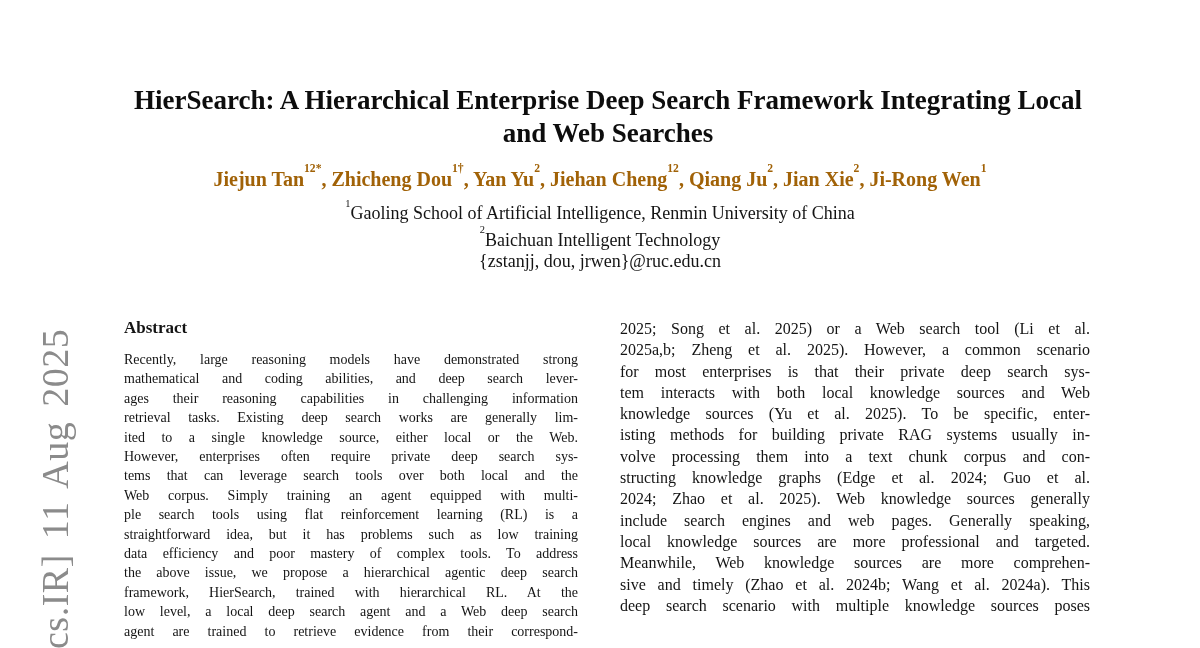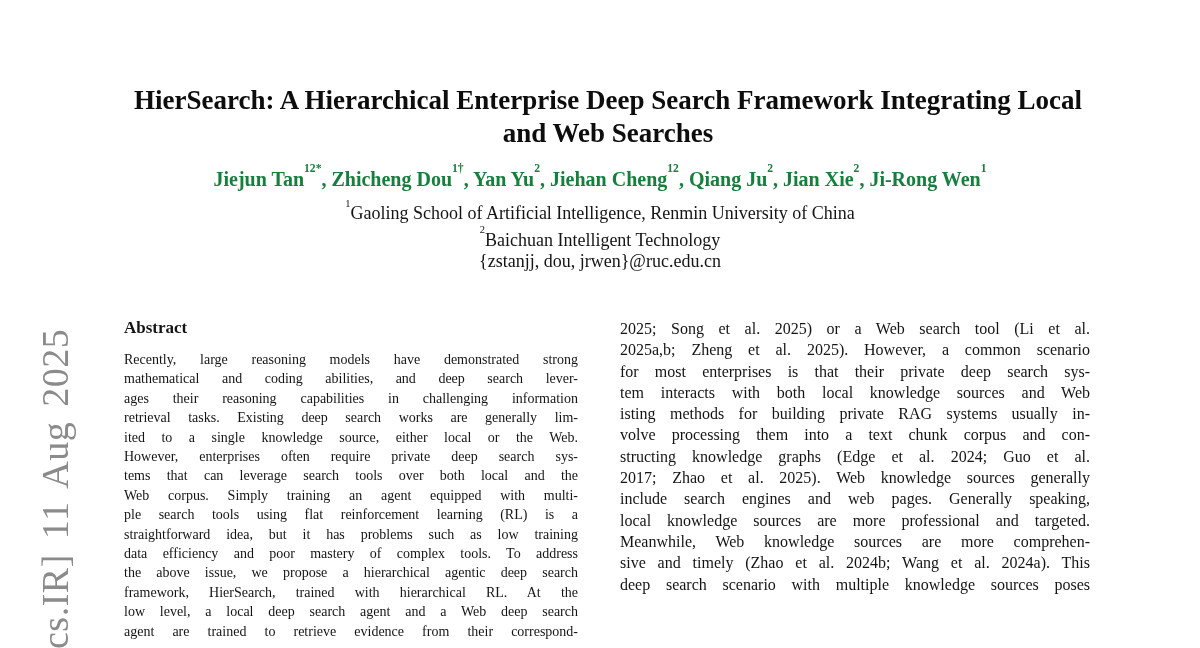--- a/index.html
+++ b/index.html
@@ -45,21 +45,21 @@
   
   .authors {
     position: absolute;
     top: 163px;
     left: 0;
     width: 1200px;
     text-align: center;
     font-size: 20px;
     line-height: 24px;
     font-weight: bold;
-    color: #15803d;
+    color: #a16207;
   }
   .authors sup, .affils sup {
     font-size: 0.58em;
     position: relative;
     top: -0.5em;
     font-weight: inherit;
   }
 
   
   .affils {
@@ -146,24 +146,25 @@
       <div class="jline">framework, HierSearch, trained with hierarchical RL. At the</div>
       <div class="jline">low level, a local deep search agent and a Web deep search</div>
       <div class="jline">agent are trained to retrieve evidence from their correspond-</div>
     </div>
 
   <div class="right-col">
       <div class="jline">2025; Song et al. 2025) or a Web search tool (Li et al.</div>
       <div class="jline">2025a,b; Zheng et al. 2025). However, a common scenario</div>
       <div class="jline">for most enterprises is that their private deep search sys-</div>
       <div class="jline">tem interacts with both local knowledge sources and Web</div>
+      <div class="jline">knowledge sources (Yu et al. 2025). To be specific, enter-</div>
       <div class="jline">isting methods for building private RAG systems usually in-</div>
       <div class="jline">volve processing them into a text chunk corpus and con-</div>
       <div class="jline">structing knowledge graphs (Edge et al. 2024; Guo et al.</div>
-      <div class="jline">2017; Zhao et al. 2025). Web knowledge sources generally</div>
+      <div class="jline">2024; Zhao et al. 2025). Web knowledge sources generally</div>
       <div class="jline">include search engines and web pages. Generally speaking,</div>
       <div class="jline">local knowledge sources are more professional and targeted.</div>
       <div class="jline">Meanwhile, Web knowledge sources are more comprehen-</div>
       <div class="jline">sive and timely (Zhao et al. 2024b; Wang et al. 2024a). This</div>
       <div class="jline">deep search scenario with multiple knowledge sources poses</div>
     </div>
 
 </div>
 
 </body></html>

